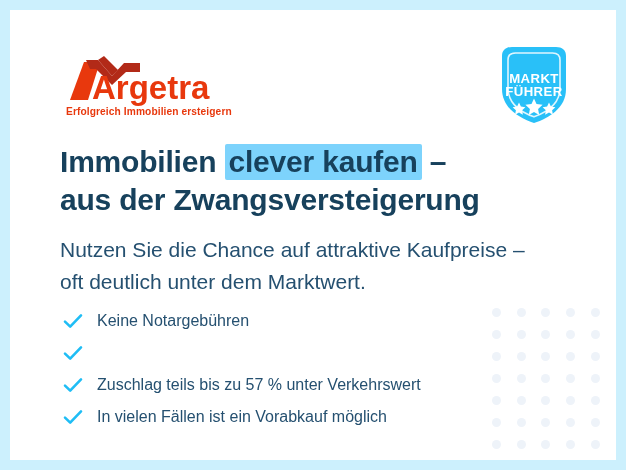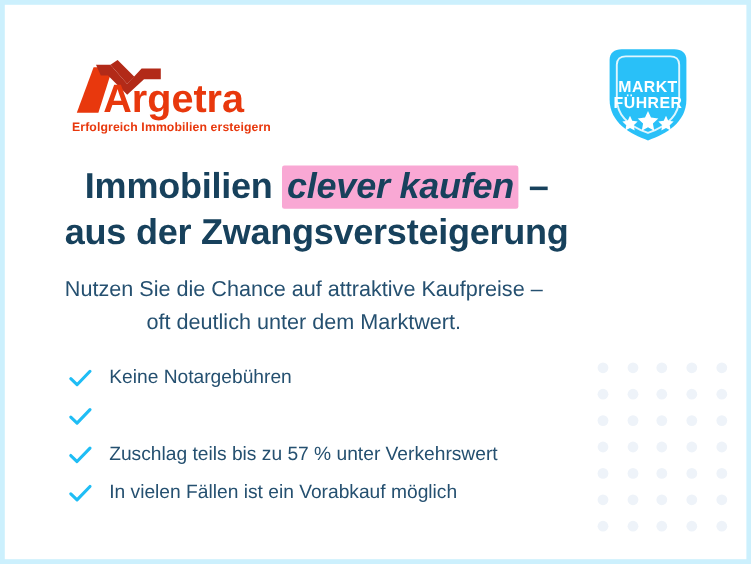--- a/index.html
+++ b/index.html
@@ -13,22 +13,21 @@
   body {
     font-family: "Liberation Sans", sans-serif;
     background: #ccf0fd;
   }
 
   #banner {
     position: relative;
     width: 626px;
     height: 470px;
     background: #ccf0fd;
-    padding: 4px;
-    text-align: center;
+    padding: 10px;
   }
 
   #card {
     position: relative;
     width: 100%;
     height: 100%;
     background: #ffffff;
     overflow: hidden;
   }
 
@@ -83,34 +82,33 @@
     top: 133px;
     z-index: 2;
     font-size: 30px;
     font-weight: bold;
     line-height: 1.27;
     color: #17415c;
     letter-spacing: -0.2px;
     white-space: nowrap;
   }
   #headline .hl {
-    background: #f9a8d4;
+    background: #7dd3fc;
     padding: 1px 4px 2px 4px;
     border-radius: 2px;
-    font-style: italic;
   }
   #headline .ln { display: block; }
 
   
   #subheadline {
     position: absolute;
     left: 50px;
     top: 224px;
     z-index: 2;
-    font-size: 18px;
+    font-size: 21px;
     line-height: 1.52;
     color: #255070;
     white-space: nowrap;
   }
   #subheadline .ln { display: block; }
 
   
   #benefits {
     position: absolute;
     left: 52px;

